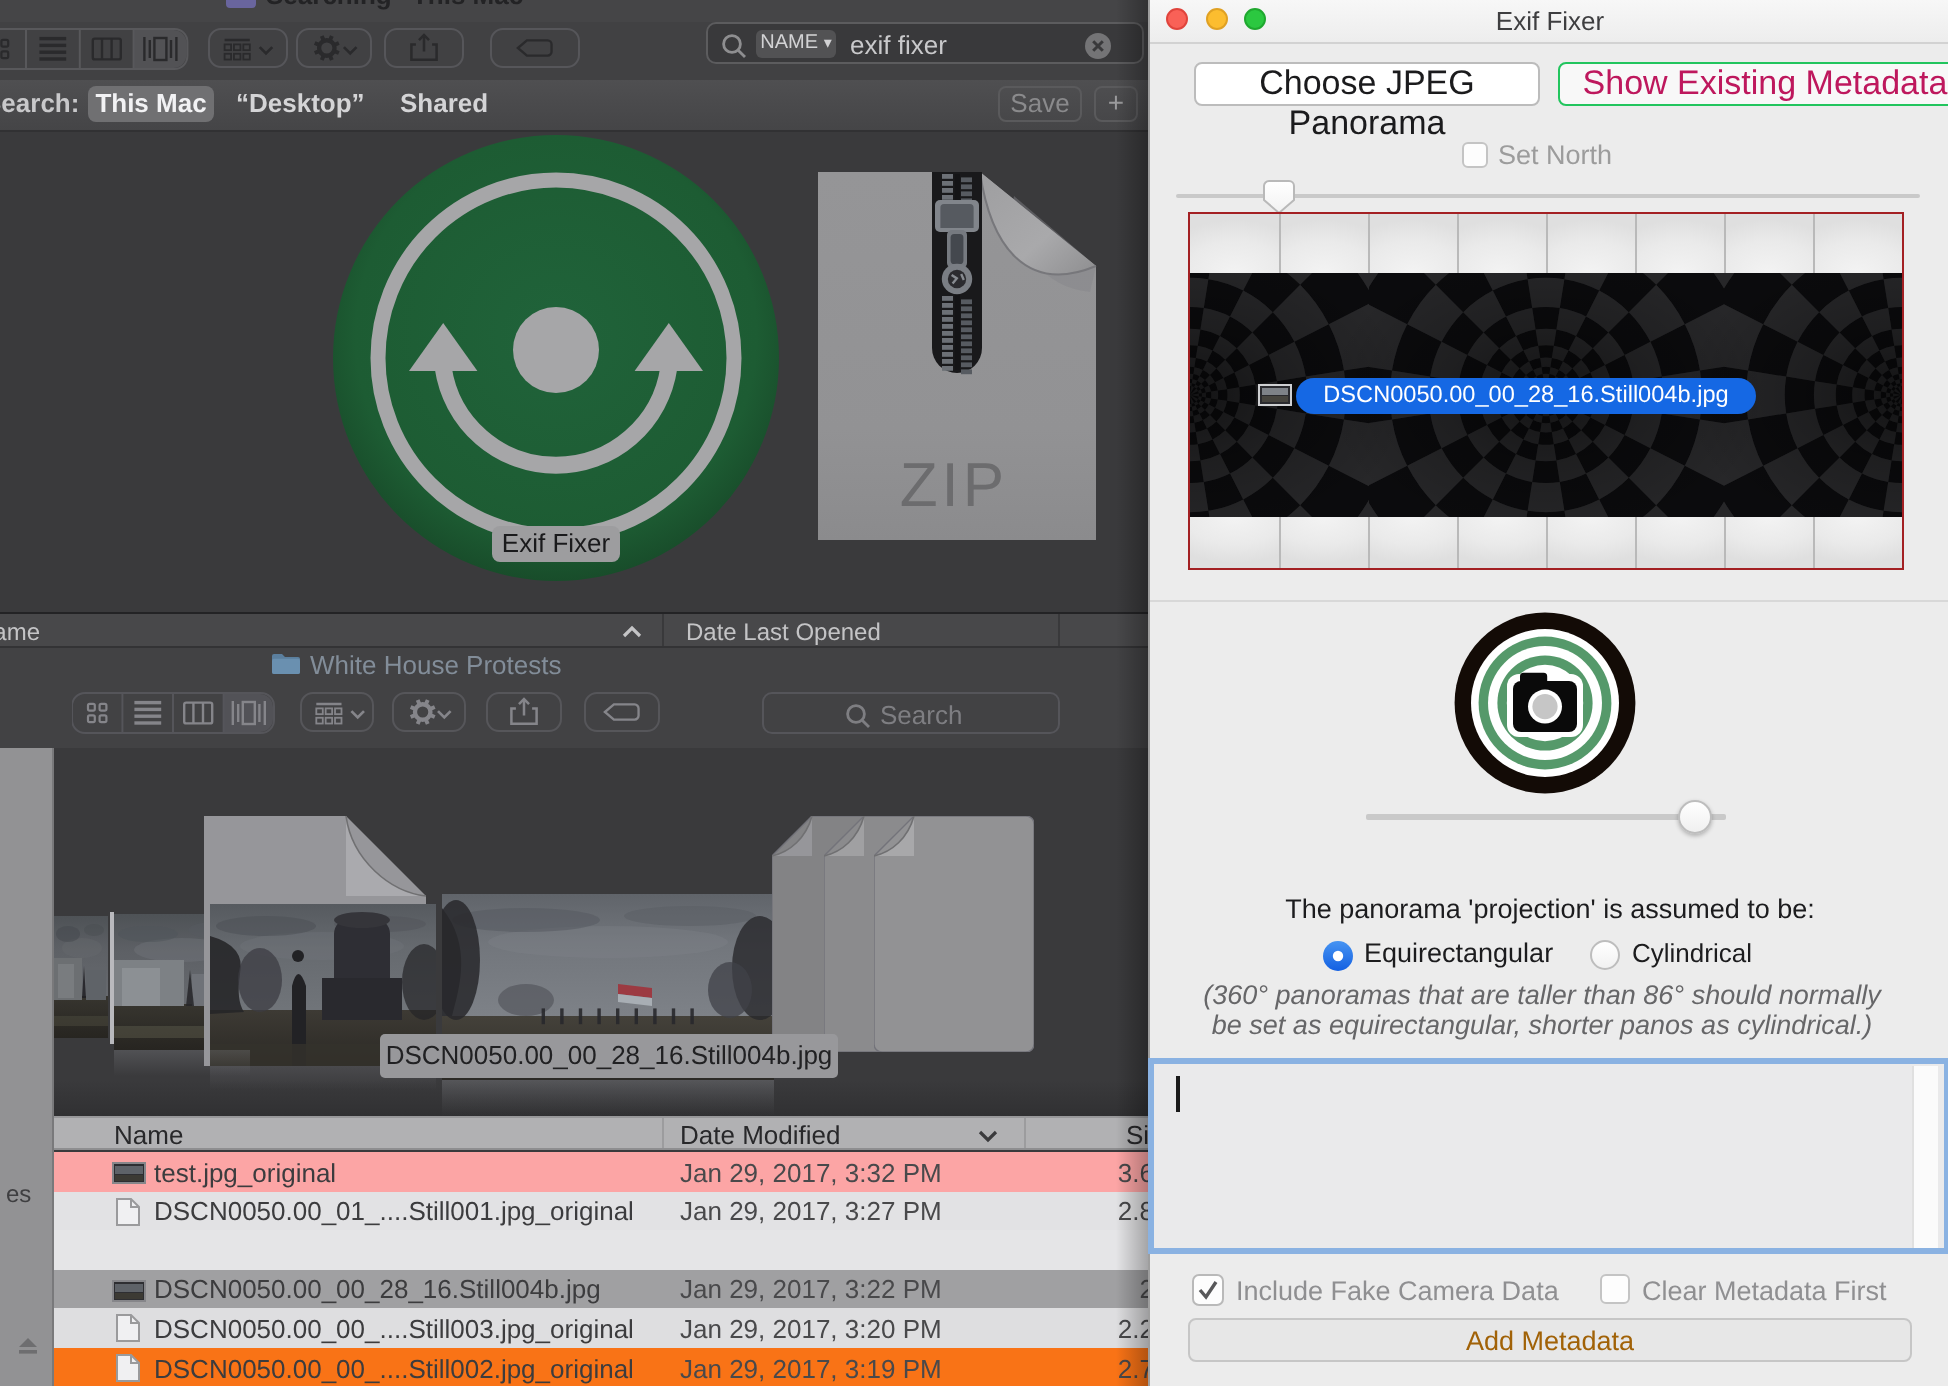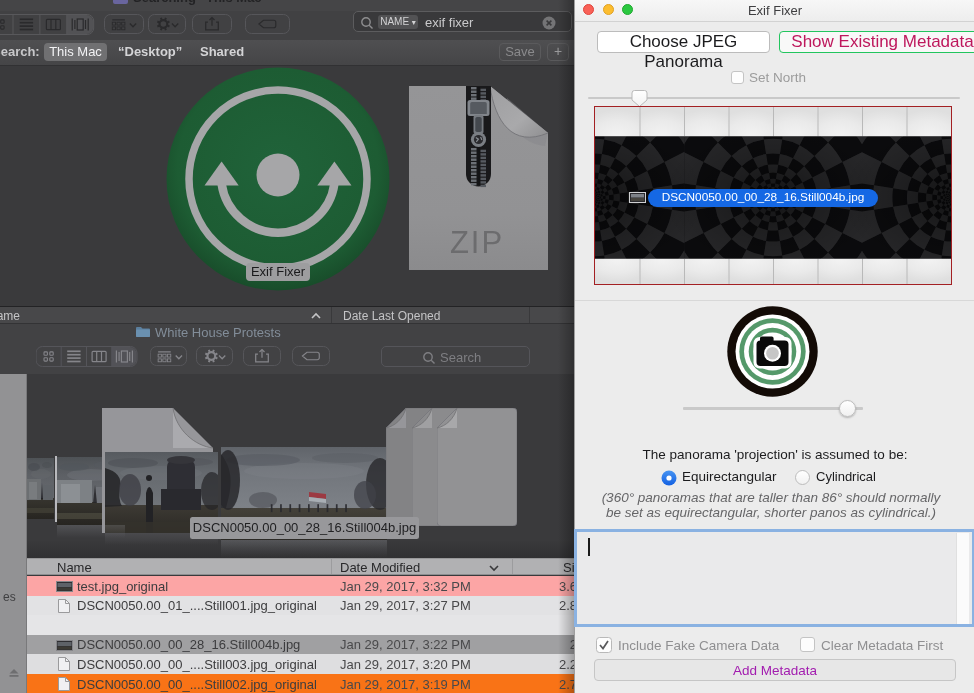--- a/index.html
+++ b/index.html
@@ -105,21 +105,21 @@
   <div class="abs" style="left:24px;top:3px;width:40px;height:13.5px;background:#525254;border-radius:3px;color:#d2d2d4;font-size:10px;line-height:13.5px;text-align:center">NAME <span style="font-size:8px">▾</span></div>
   <div class="abs" style="left:71px;top:2.5px;font-size:13px;color:#c9c9cb">exif fixer</div>
   <svg class="abs" style="left:188px;top:3.5px" width="14" height="14" viewBox="0 0 14 14">
    <circle cx="7" cy="7" r="6.5" fill="#747476"></circle>
    <path d="M4.6 4.6l4.8 4.8M9.4 4.6L4.6 9.4" stroke="#39393b" stroke-width="1.5"></path>
   </svg>
  </div>
     </div>
 <div class="abs" id="lt-scope">
  <div class="abs" style="left:-8px;top:4px;font-size:13px;font-weight:bold;color:#c8c8ca">Search:</div>
- <div class="abs" style="left:44px;top:3px;width:63px;height:18px;background:#707072;border-radius:4px;color:#f2f2f4;font-size:13px;font-weight:normal;text-align:center;line-height:18px">This Mac</div>
+ <div class="abs" style="left:44px;top:3px;width:63px;height:18px;background:#707072;border-radius:4px;color:#f2f2f4;font-size:13px;font-weight:bold;text-align:center;line-height:18px">This Mac</div>
  <div class="abs" style="left:118px;top:4px;font-size:13px;font-weight:bold;color:#d4d4d6">“Desktop”</div>
  <div class="abs" style="left:200px;top:4px;font-size:13px;font-weight:bold;color:#d4d4d6">Shared</div>
  <div class="abs" style="left:499px;top:3px;width:42px;height:18px;border:1px solid #5a5a5c;border-radius:4px;color:#8a8a8c;font-size:13px;text-align:center;line-height:16px">Save</div>
  <div class="abs" style="left:547px;top:3px;width:22px;height:18px;border:1px solid #5a5a5c;border-radius:4px;color:#9a9a9c;font-size:14px;text-align:center;line-height:15px">+</div>
 </div>
     <div class="abs" id="lt-icons">
  <svg class="abs" style="left:162px;top:-3px" width="232" height="232" viewBox="0 0 232 232">
   <defs>
           <radialGradient id="gg" cx="50%" cy="45%" r="60%">
    <stop offset="0%" stop-color="#20633a"></stop>
@@ -707,15 +707,15 @@
  <div class="abs" style="left:379px;top:1px;width:13px;height:91px;background:#fbfbfb;border-left:1px solid #e0e0e0"></div>
  <div class="abs" style="left:11px;top:6px;width:1.5px;height:18px;background:#1a1a1a"></div>
 </div>
       <svg class="abs" style="left:21px;top:637px" width="16" height="16" viewBox="0 0 16 16">
  <rect x="0.5" y="0.5" width="15" height="15" rx="3" fill="#fdfdfd" stroke="#b9b9b9"></rect>
  <path d="M4 8l3 3.5 5-7.5" fill="none" stroke="#58585a" stroke-width="1.7"></path>
       </svg>
       <div class="abs" style="left:43px;top:638px;font-size:13.5px;color:#8f8f91">Include Fake Camera Data</div>
       <div class="abs" style="left:225px;top:637px;width:15px;height:15px;background:#fdfdfd;border:1px solid #c4c4c4;border-radius:3px"></div>
       <div class="abs" style="left:246px;top:638px;font-size:13.5px;color:#8f8f91">Clear Metadata First</div>
-      <div class="abs" style="left:19px;top:659px;width:362px;height:22px;background:#e7e7e7;border:1px solid #c6c6c6;border-radius:4px;font-size:13.5px;color:#a21caf;text-align:center;line-height:21px">Add Metadata</div>
+      <div class="abs" style="left:19px;top:659px;width:362px;height:22px;background:#e7e7e7;border:1px solid #c6c6c6;border-radius:4px;font-size:13.5px;color:#a16207;text-align:center;line-height:21px">Add Metadata</div>
     </div>
     <div class="abs" id="shadow"></div>
   </div>
 </body></html>

